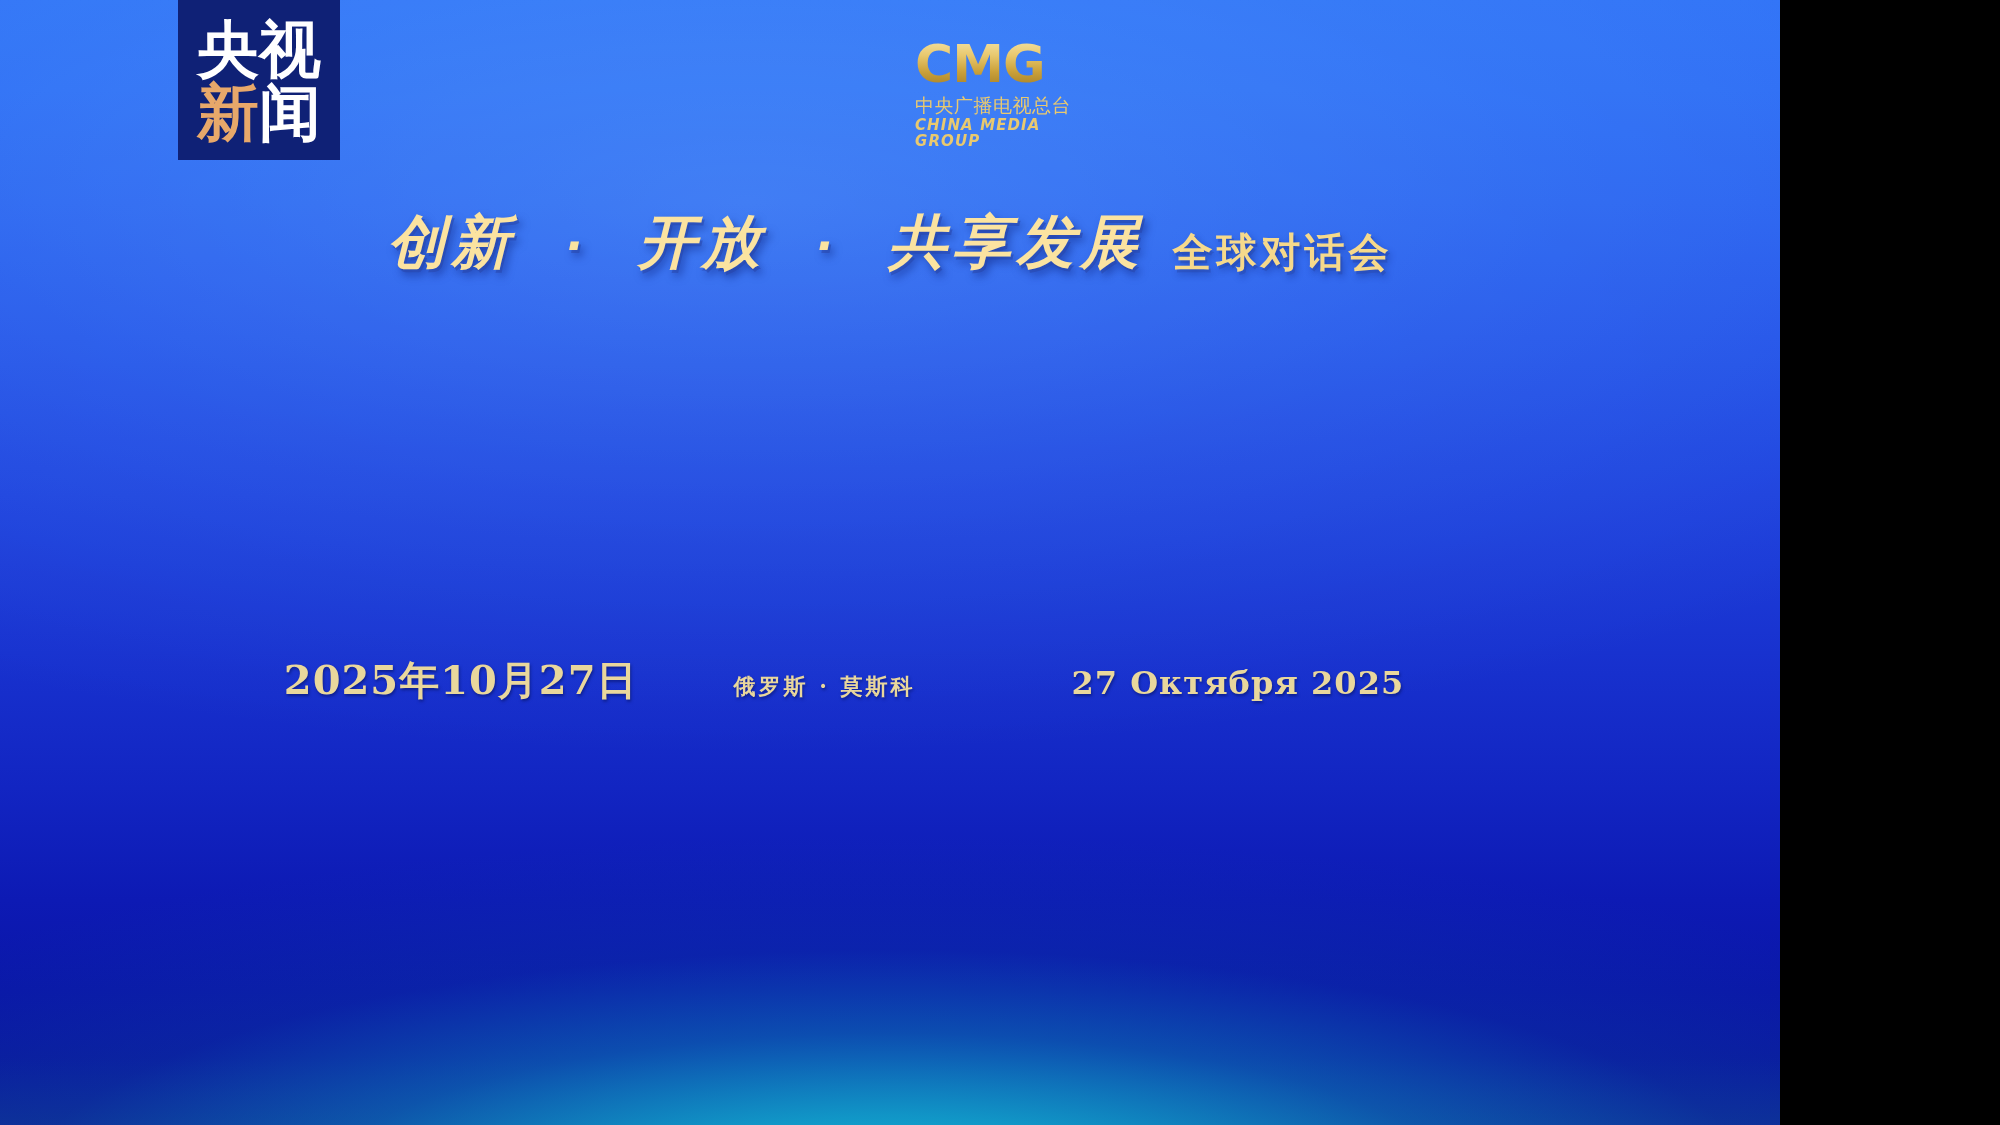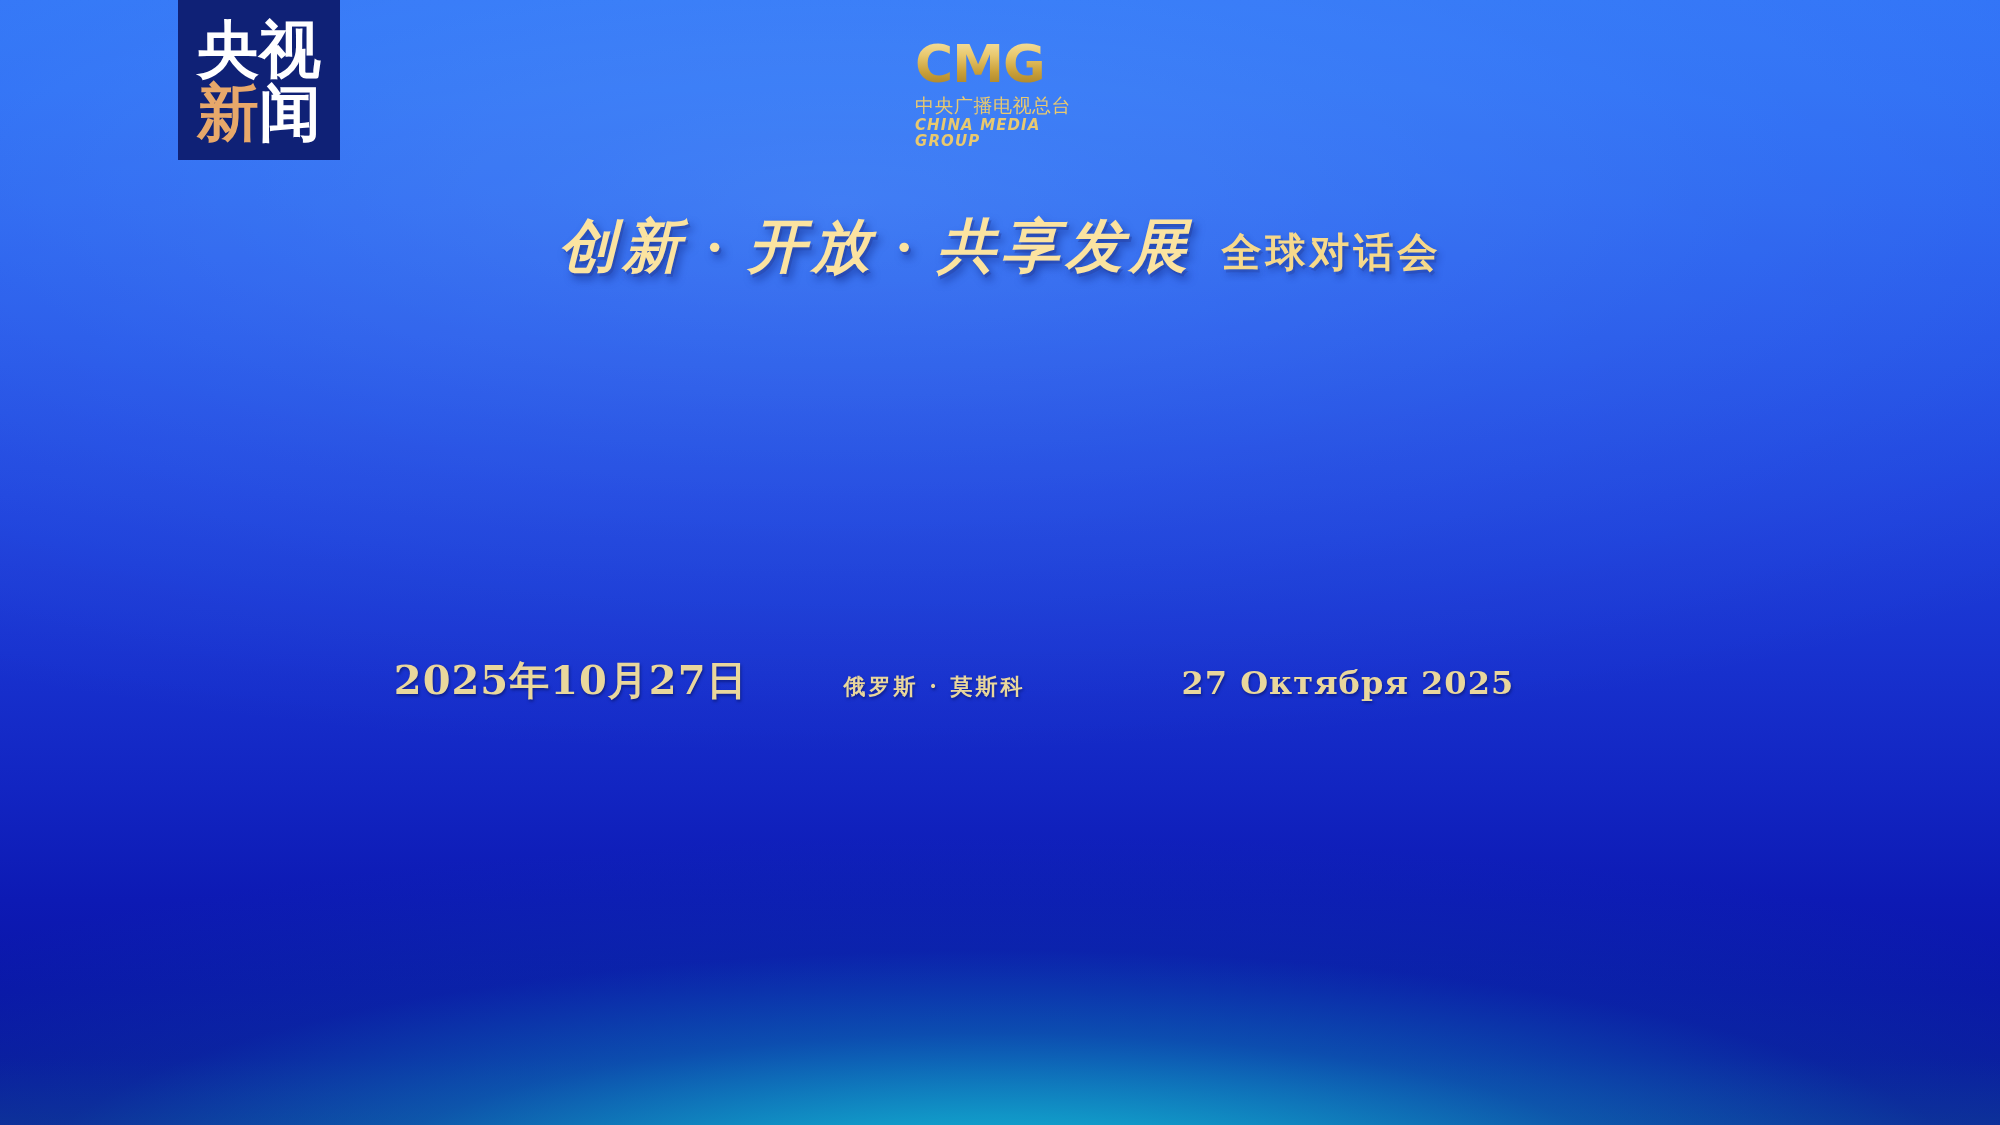--- a/index.html
+++ b/index.html
@@ -6,21 +6,21 @@
 
   html, body {
     width: 2000px;
     height: 1125px;
     overflow: hidden;
     background: #000;
   }
 
   #stage {
     position: relative;
-    width: 2000px;
+    width: 1780px;
     height: 1125px;
     overflow: hidden;
     font-family: "Liberation Sans", "DejaVu Sans", sans-serif;
   }
 
   
   .bg-base {
     position: absolute;
     inset: 0;
     background: linear-gradient(
@@ -159,21 +159,21 @@
     position: absolute;
     left: 0;
     right: 0;
     top: 218px;
     display: flex;
     align-items: flex-end;
     justify-content: center;
     gap: 28px;
   }
   .cn-title-main {
-    font-family: Liberation Serif, serif;
+    font-family: Liberation Mono, monospace;
     font-size: 58px;
     font-weight: bold;
     font-style: italic;
     letter-spacing: 6px;
     color: #fbe3a0;
     text-shadow:
       2px 3px 0 rgba(40,70,170,0.55),
       4px 6px 8px rgba(10,30,120,0.55);
     line-height: 1;
     white-space: nowrap;

